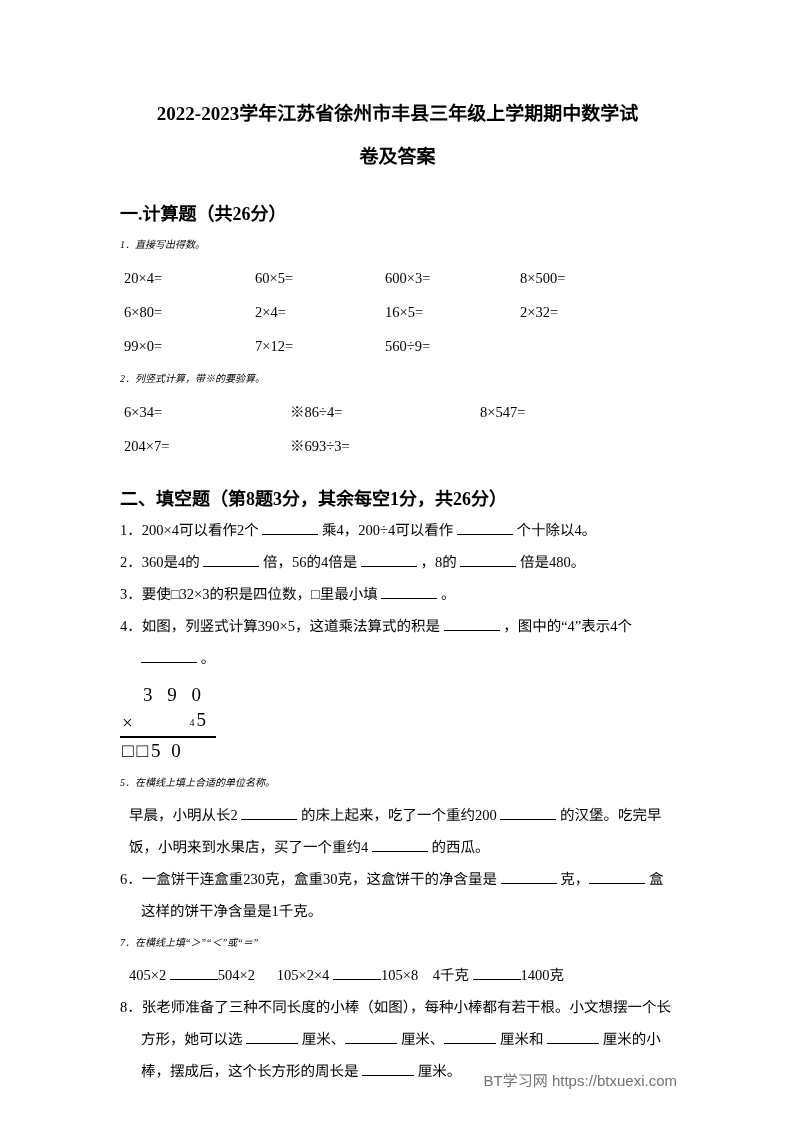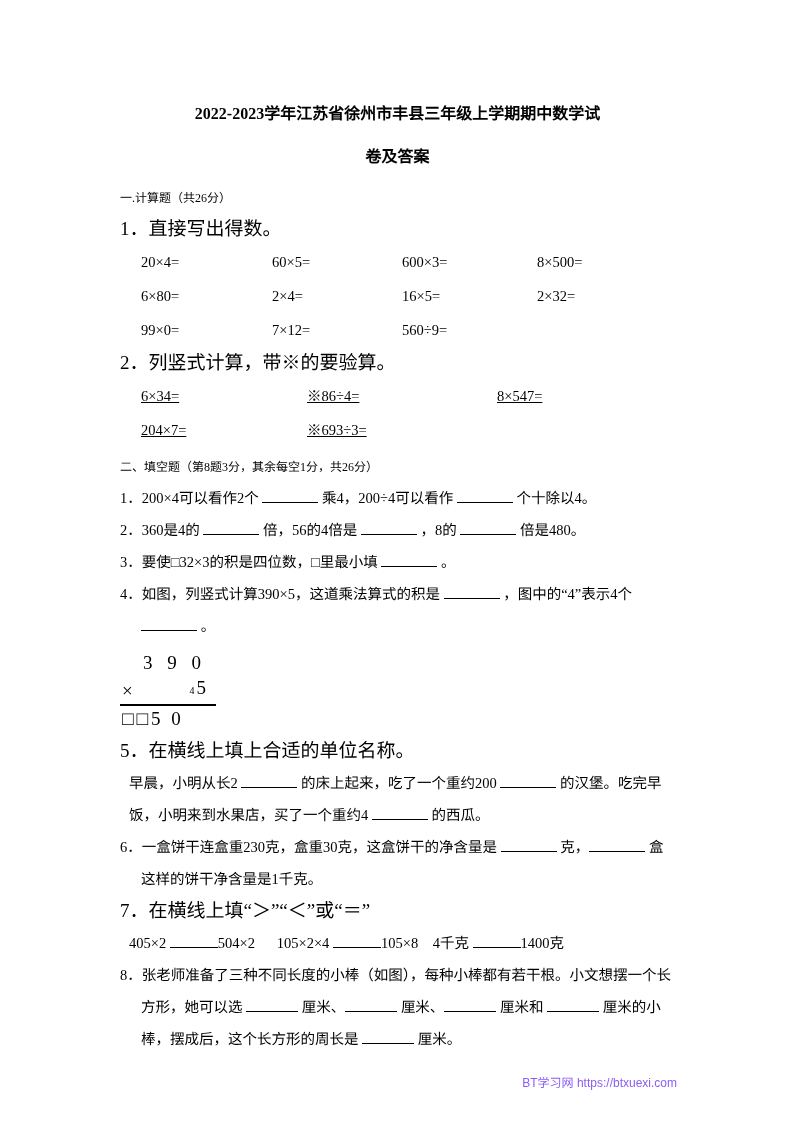--- a/index.html
+++ b/index.html
@@ -5,30 +5,30 @@
   * { margin: 0; padding: 0; box-sizing: border-box; }
   html, body { background: #ffffff; }
   body {
     width: 793px; height: 1122px;
     position: relative; overflow: hidden;
     color: #000;
     font-family: "Liberation Serif", "DejaVu Serif", serif;
   }
   .page { padding: 92px 118px 0 120px; }
 
-  .title { font-size: 16px; font-weight: bold; text-align: center; line-height: 43px; }
+  .title { font-size: 19px; font-weight: bold; text-align: center; line-height: 43px; }
 
-  .sec-heading { font-size: 12px; font-weight: normal; line-height: 30px; margin-top: 5px; }
+  .sec-heading { font-size: 18px; font-weight: bold; line-height: 30px; margin-top: 21px; }
 
-  .q-label { font-size: 19px; line-height: 32px; }
+  .q-label { font-size: 10px; line-height: 32px; font-style: italic; }
 
-  .calc-grid { display: grid; margin-left: 21px; font-size: 14.5px; }
+  .calc-grid { display: grid; margin-left: 4px; font-size: 14.5px; }
   .calc-grid > div { line-height: 34px; }
   .g4 { grid-template-columns: 131px 130px 135px 1fr; }
-  .g3 { grid-template-columns: 166px 190px 1fr; text-decoration: underline; }
+  .g3 { grid-template-columns: 166px 190px 1fr; }
 
   .q-item {
     font-size: 14.5px; line-height: 32px;
     padding-left: 21px; text-indent: -21px;
     white-space: pre-wrap;
   }
   .q-indent {
     font-size: 14.5px; line-height: 32px;
     margin-left: 9px;
     white-space: pre-wrap;
@@ -45,21 +45,21 @@
   .vm-row1 { white-space: pre; text-align: right; padding-right: 10px; letter-spacing: 5px; }
   .vm-row2 {
     display: flex; justify-content: space-between; align-items: flex-end;
     border-bottom: 2px solid #000; padding: 0 10px 1px 2px;
   }
   .vm-carry { font-size: 10px; margin-right: 2px; }
   .vm-row3 { white-space: pre; letter-spacing: 3px; padding-left: 2px; }
 
   .watermark {
     position: absolute; right: 116px; bottom: 32px;
-    font-size: 12px; color: #8b5cf6;
+    font-size: 15px; color: #737373;
     font-family: "Liberation Sans", "DejaVu Sans", sans-serif;
   }
 </style>
 </head>
 <body>
 
 <div class="page">
 
   <div class="title">
     <div>2022-2023学年江苏省徐州市丰县三年级上学期期中数学试</div>

